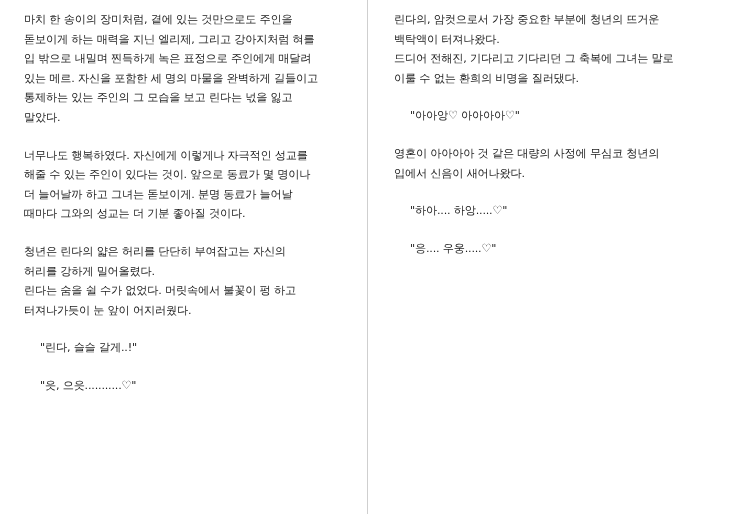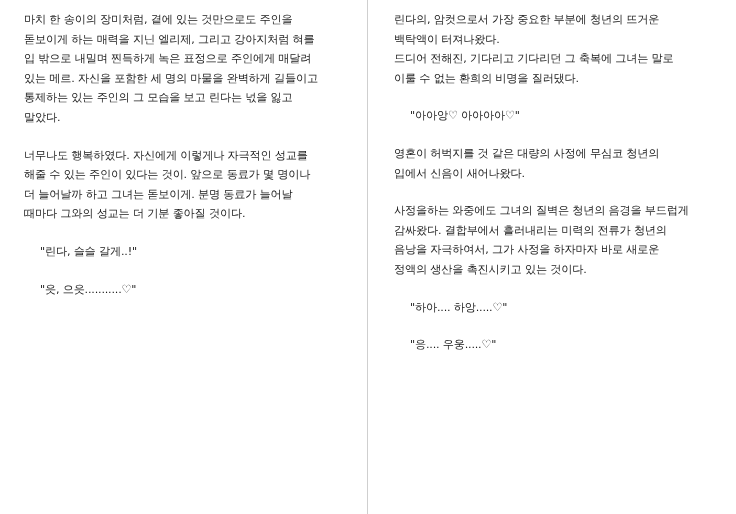--- a/index.html
+++ b/index.html
@@ -69,32 +69,32 @@
     <p class="para">마치 한 송이의 장미처럼, 곁에 있는 것만으로도 주인을
 돋보이게 하는 매력을 지닌 엘리제, 그리고 강아지처럼 혀를
 입 밖으로 내밀며 찐득하게 녹은 표정으로 주인에게 매달려
 있는 메르. 자신을 포함한 세 명의 마물을 완벽하게 길들이고
 통제하는 있는 주인의 그 모습을 보고 린다는 넋을 잃고
 말았다.</p>
     <p class="para">너무나도 행복하였다. 자신에게 이렇게나 자극적인 성교를
 해줄 수 있는 주인이 있다는 것이. 앞으로 동료가 몇 명이나
 더 늘어날까 하고 그녀는 돋보이게. 분명 동료가 늘어날
 때마다 그와의 성교는 더 기분 좋아질 것이다.</p>
+    <p class="para">청년은 린다의 얇은 허리를 단단히 부여잡고는 자신의
+허리를 강하게 밀어올렸다.
+린다는 숨을 쉴 수가 없었다. 머릿속에서 불꽃이 펑 하고
+터져나가듯이 눈 앞이 어지러웠다.</p>
     <p class="para dialogue">"린다, 슬슬 갈게..!"</p>
     <p class="para dialogue">"읏, 으읏...........♡"</p>
   </div>
 
   <div class="column right">
     <p class="para">린다의, 암컷으로서 가장 중요한 부분에 청년의 뜨거운
 백탁액이 터져나왔다.
 드디어 전해진, 기다리고 기다리던 그 축복에 그녀는 말로
 이룰 수 없는 환희의 비명을 질러댔다.</p>
     <p class="para dialogue">"아아앙♡ 아아아아♡"</p>
-    <p class="para">영혼이 허벅지를 것 같은 대량의 사정에 무심코 청년의
+    <p class="para">영혼이 아아아아 것 같은 대량의 사정에 무심코 청년의
 입에서 신음이 새어나왔다.</p>
-    <p class="para">사정을하는 와중에도 그녀의 질벽은 청년의 음경을 부드럽게
-감싸왔다. 결합부에서 흘러내리는 미력의 전류가 청년의
-음낭을 자극하여서, 그가 사정을 하자마자 바로 새로운
-정액의 생산을 촉진시키고 있는 것이다.</p>
     <p class="para dialogue">"하아.... 하앙.....♡"</p>
     <p class="para dialogue">"응.... 우웅.....♡"</p>
   </div>
 </div>
 
 </body></html>

